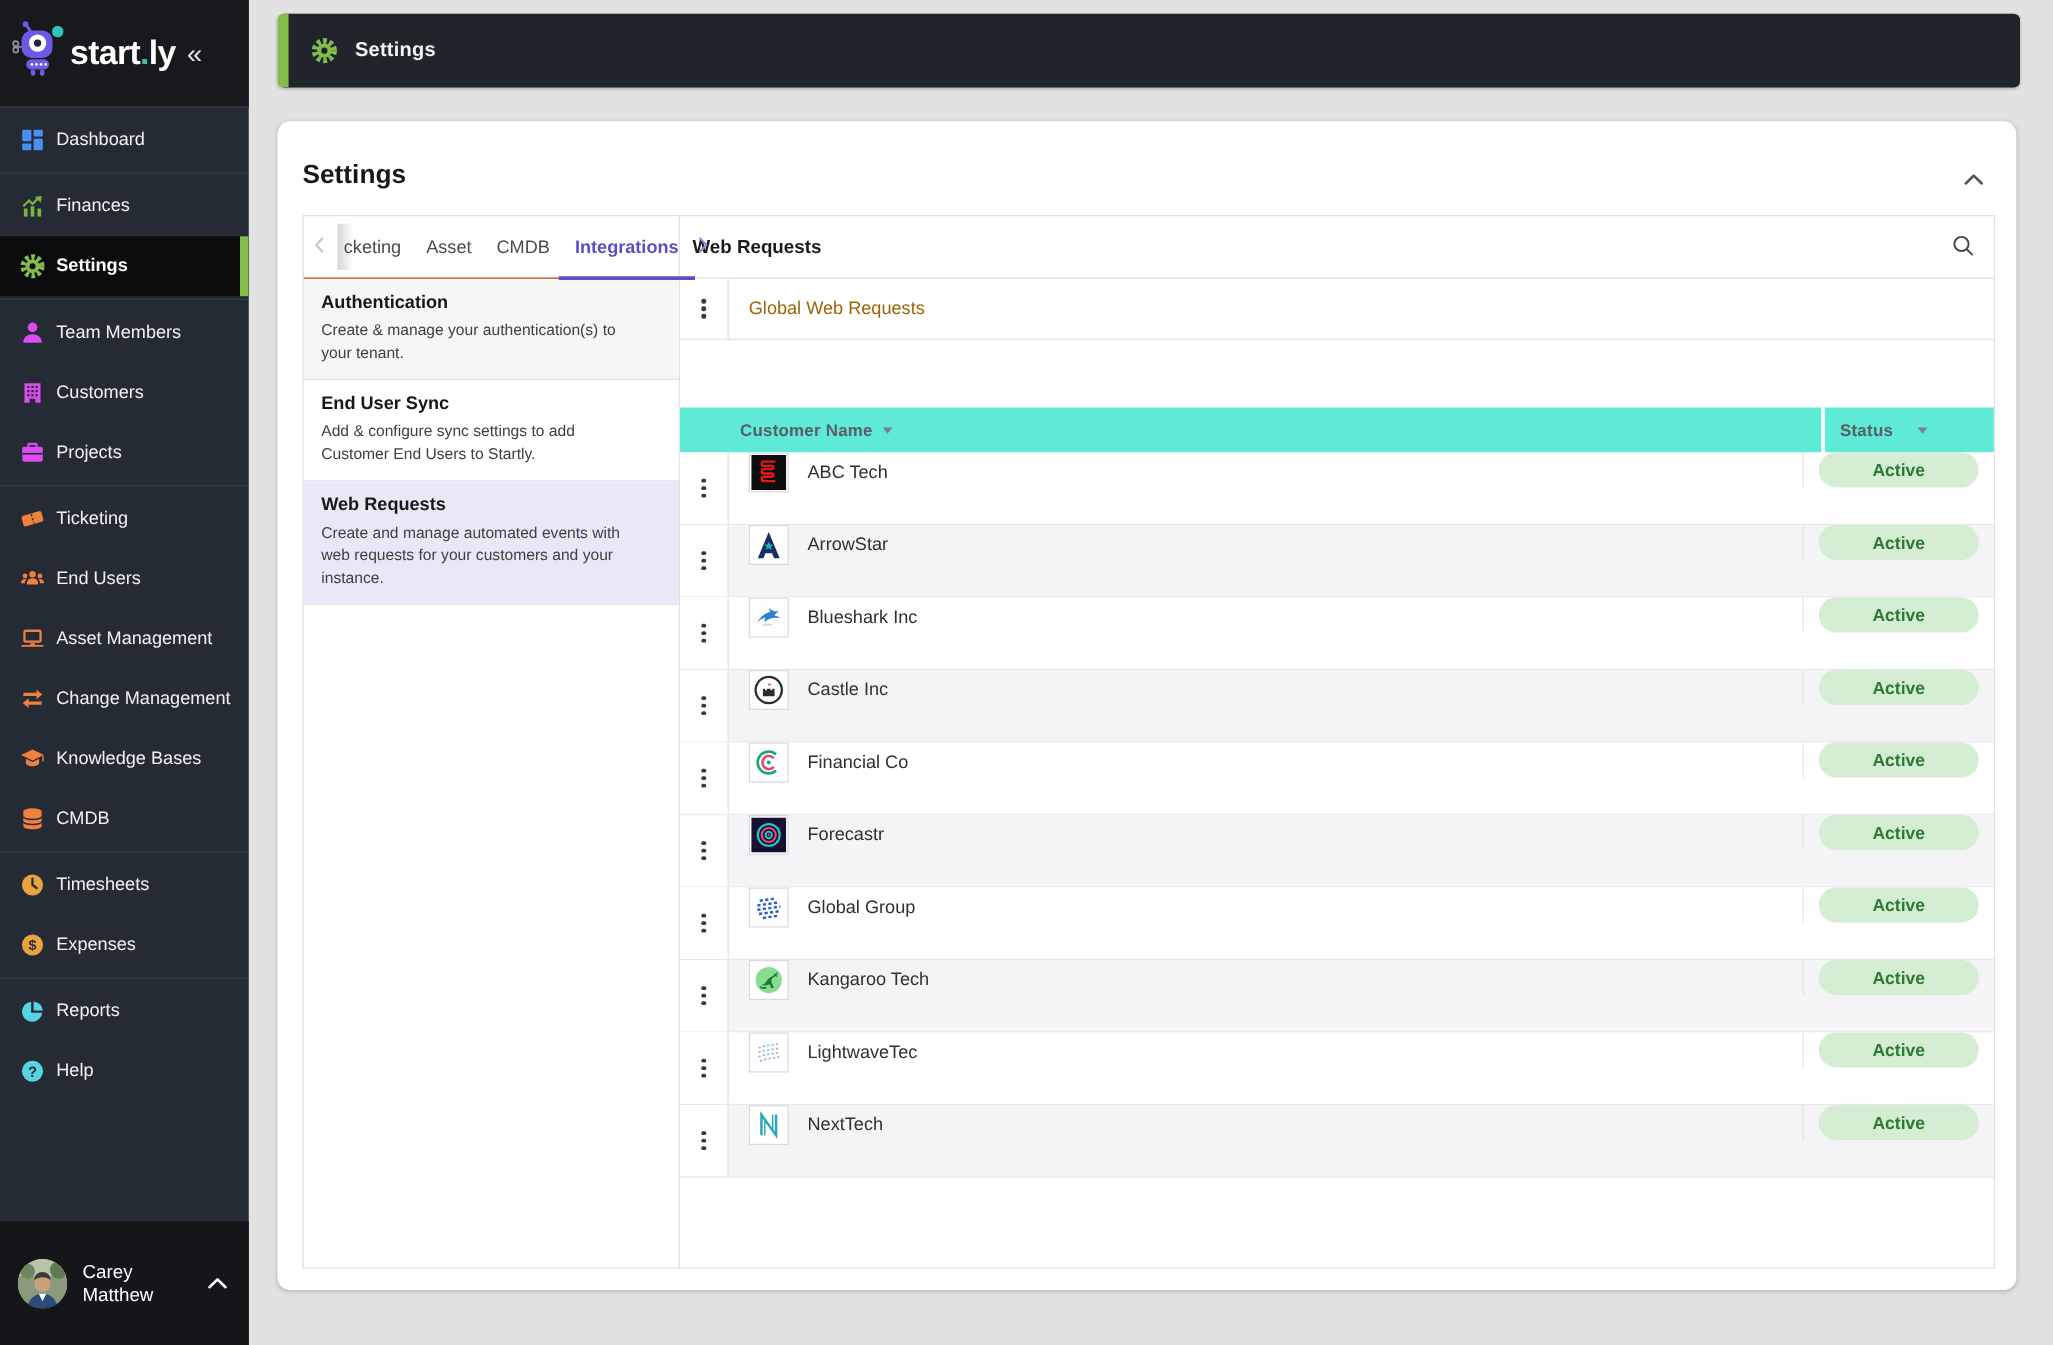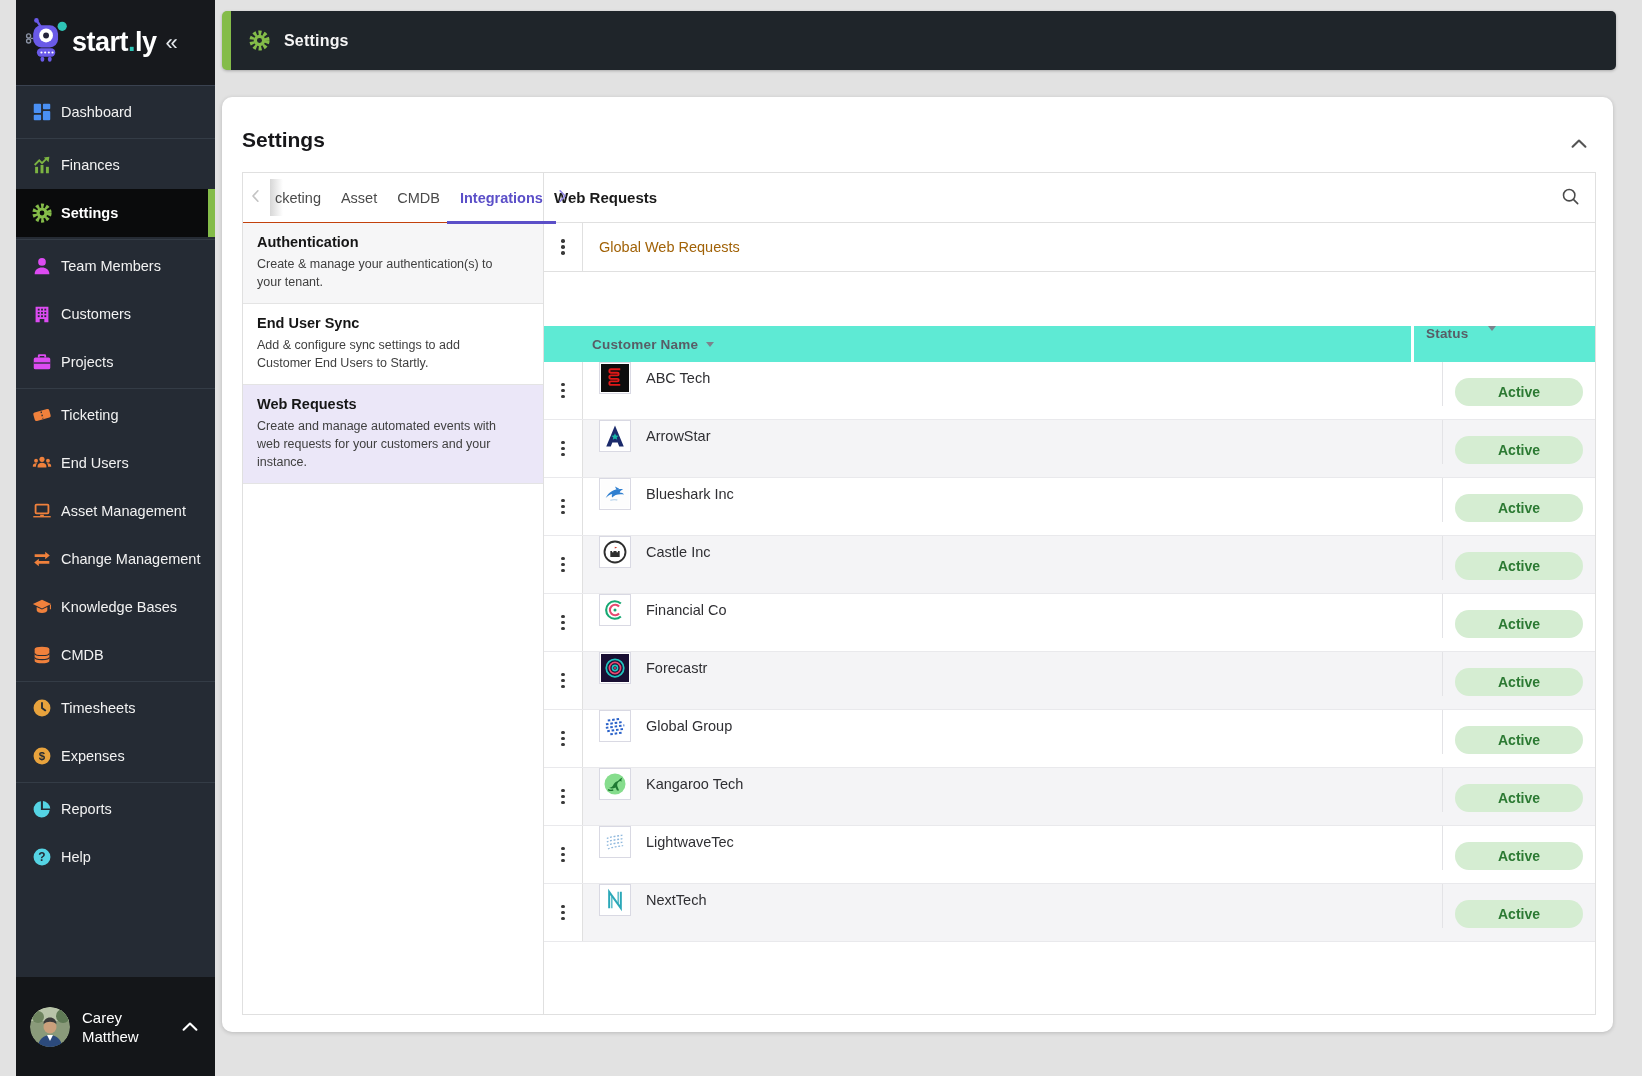--- a/index.html
+++ b/index.html
@@ -1,21 +1,21 @@
 <!DOCTYPE html>
 <html style="--accent-purple: #5B4FC8;"><head>
 <meta charset="utf-8">
 <style>
   * { margin:0; padding:0; box-sizing:border-box; }
   html,body { width:1642px; height:1076px; overflow:hidden; }
   body { font-family:"Liberation Sans","DejaVu Sans",sans-serif; background:#E2E2E2; position:relative; }
   #app { position:absolute; inset:0; }
 
   
-  #sidebar { position:absolute; left:16px; top:0; width:199px; height:1076px; background:#252B34; z-index:5; }
+  #sidebar { position:absolute; left:0; top:0; width:199px; height:1076px; background:#252B34; z-index:5; }
   #logo-area { height:86px; background:#17191D; display:flex; align-items:center; padding-left:8px; border-bottom:1px solid #3A4250; }
   .brand-text { font-size:27px; font-weight:800; color:#FFFFFF; letter-spacing:-0.5px; margin-left:2px; }
   .brand-dot { color:#2EC4B6; }
   .brand-collapse { color:#E4E8EC; font-size:22px; margin-left:9px; cursor:pointer; font-weight:400; }
   #nav-groups { position:absolute; top:86px; left:0; right:0; bottom:99px; overflow:hidden; }
   .nav-group { padding:2px 0; border-bottom:1px solid #343C46; }
   .nav-group:last-child { border-bottom:none; }
   .nav-item { height:48px; display:flex; align-items:center; padding-left:14px; gap:7px; cursor:pointer; --icon-hole:#252B34; }
   .nav-item .nav-icon { width:24px; height:24px; display:flex; align-items:center; justify-content:center; flex:0 0 24px; }
   .nav-icon svg { width:22px; height:22px; }
@@ -71,33 +71,33 @@
   #global-row { height:49px; border-bottom:1px solid #E0E0E0; display:flex; align-items:center; }
   .cell-kebab { width:39px; align-self:stretch; border-right:1px solid #E0E0E0; display:flex; align-items:center; justify-content:center; background:#FFFFFF; }
   .kebab { background:none; border:none; cursor:pointer; display:flex; flex-direction:column; gap:2.5px; padding:6px; }
   .kebab i { width:3.5px; height:3.5px; border-radius:50%; background:#3A3A3A; display:block; }
   #global-label { margin-left:16px; font-size:14.5px; color:#a16207; }
 
   #table-gap { height:54px; }
 
   #table-header { height:36px; background:#5eead4; display:flex; align-items:center; }
   .th-name { flex:1; display:flex; align-items:center; gap:8px; padding-left:48px; cursor:pointer; }
-  .th-status { width:184px; align-self:stretch; display:flex; gap:20px; padding-left:12px; border-left:3px solid #FFFFFF; cursor:pointer; }
+  .th-status { width:138px; align-self:stretch; display:flex; align-items:center; gap:20px; padding-left:12px; border-left:3px solid #FFFFFF; cursor:pointer; }
   .th-label { font-size:13.5px; font-weight:600; color:#585D66; letter-spacing:.2px; }
   .sort-caret { width:0; height:0; border-left:4.5px solid transparent; border-right:4.5px solid transparent; border-top:5px solid #7C828C; display:inline-block; }
 
   .t-row { height:58px; display:flex; align-items:flex-start; border-bottom:1px solid #E9E9EC; }
   #rows-container .t-row:nth-child(odd) { background:#FFFFFF; }
   #rows-container .t-row:nth-child(even) { background:#F4F4F6; }
   .cell-name { flex:1; display:flex; align-items:center; }
   .logo-box { width:32px; height:32px; margin-left:16px; border:1px solid #D9D9E3; background:#FFFFFF; display:flex; align-items:center; justify-content:center; }
   .logo-box svg { width:28px; height:28px; display:block; }
   .cust-name { margin-left:15px; font-size:14.5px; color:#2F2F33; }
   .cell-status { width:153px; border-left:1px solid #E3E3E6; display:flex; align-items:center; }
-  .pill { width:128px; height:28px; border-radius:14px; margin-left:12px; display:flex; align-items:center; justify-content:center; font-size:14px; font-weight:700;margin-top:16px; }
+  .pill { width:128px; height:28px; border-radius:14px; margin-left:12px; display:flex; align-items:center; justify-content:center; font-size:14px; font-weight:700; }
 </style>
 </head>
 <body>
 
 <div id="app">
 
   <aside id="sidebar">
     <div id="logo-area">
       <span class="brand-robot"><svg viewBox="0 0 50 52" width="46" height="48">
             <circle cx="41.5" cy="10" r="5" fill="#2EC4B6"></circle>

